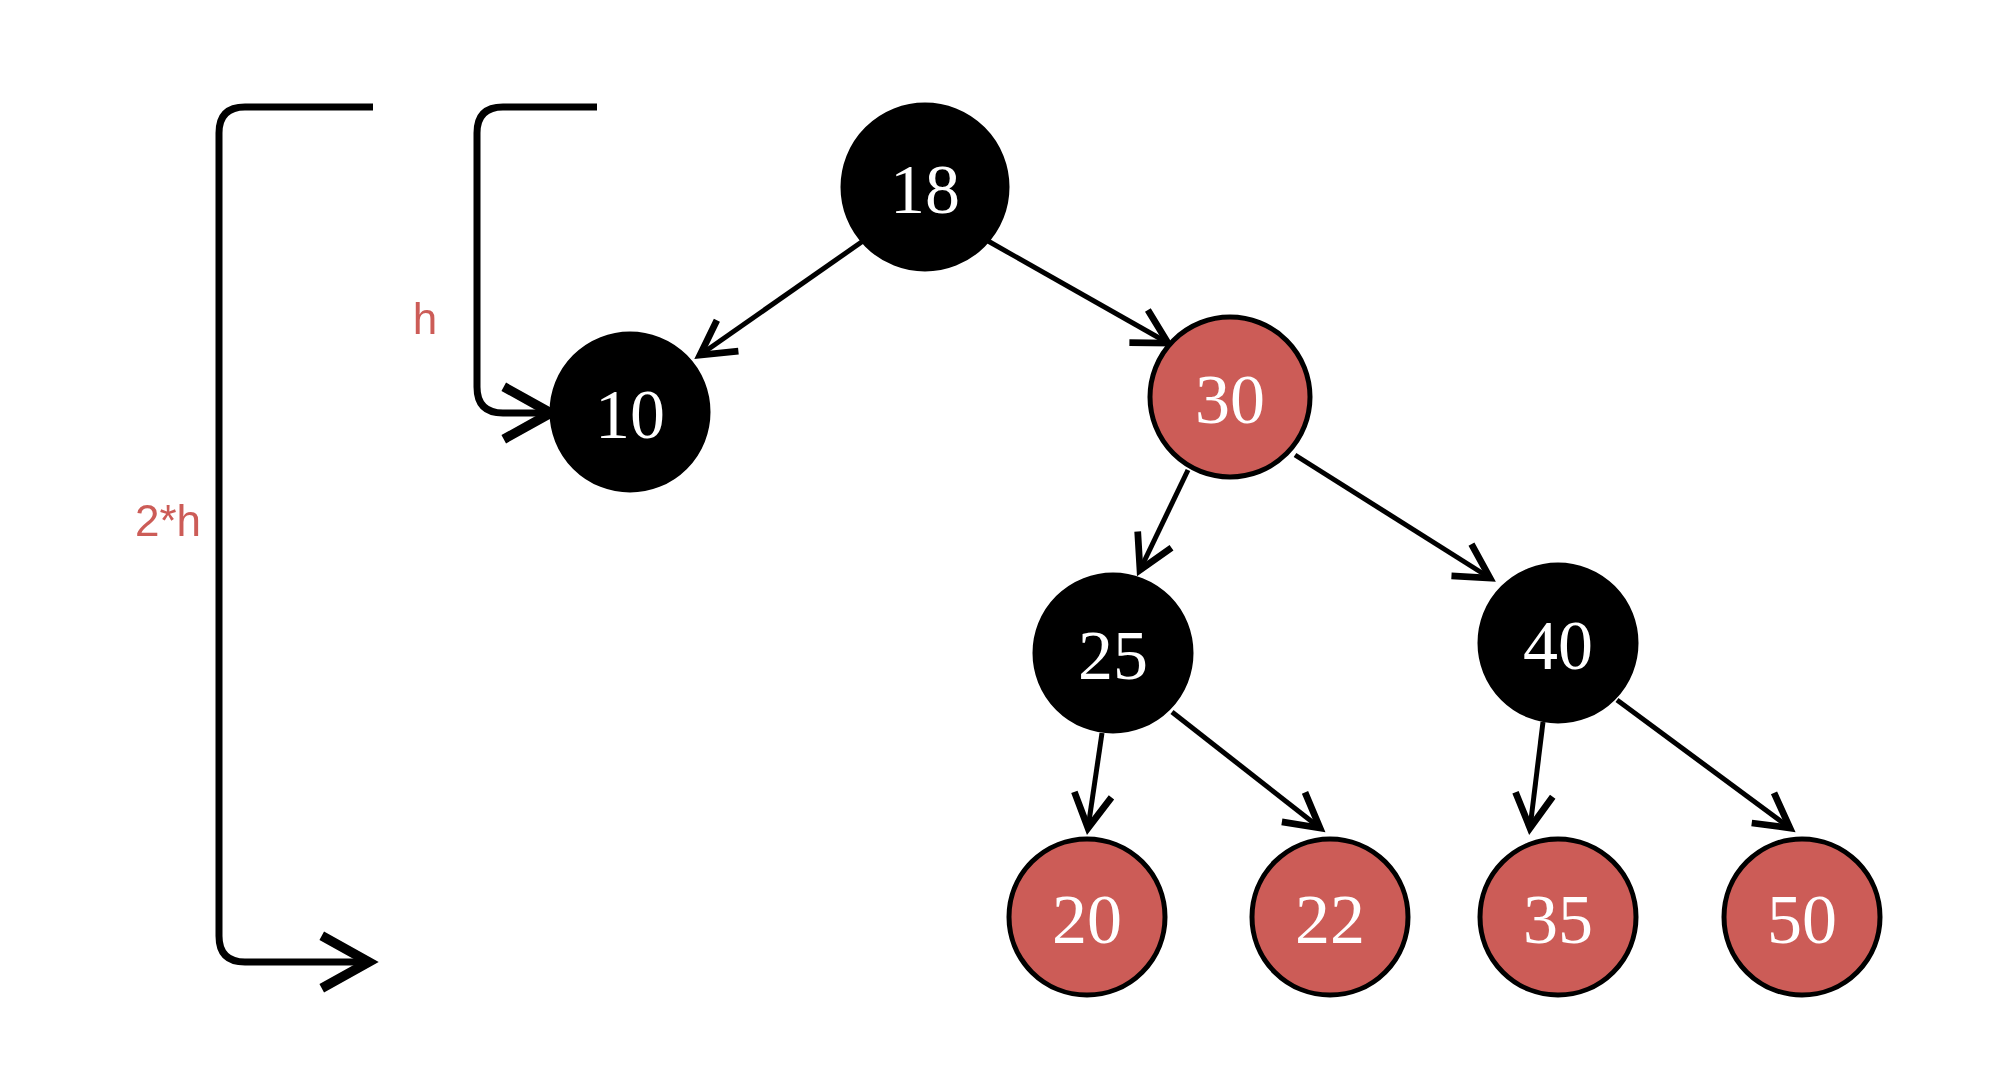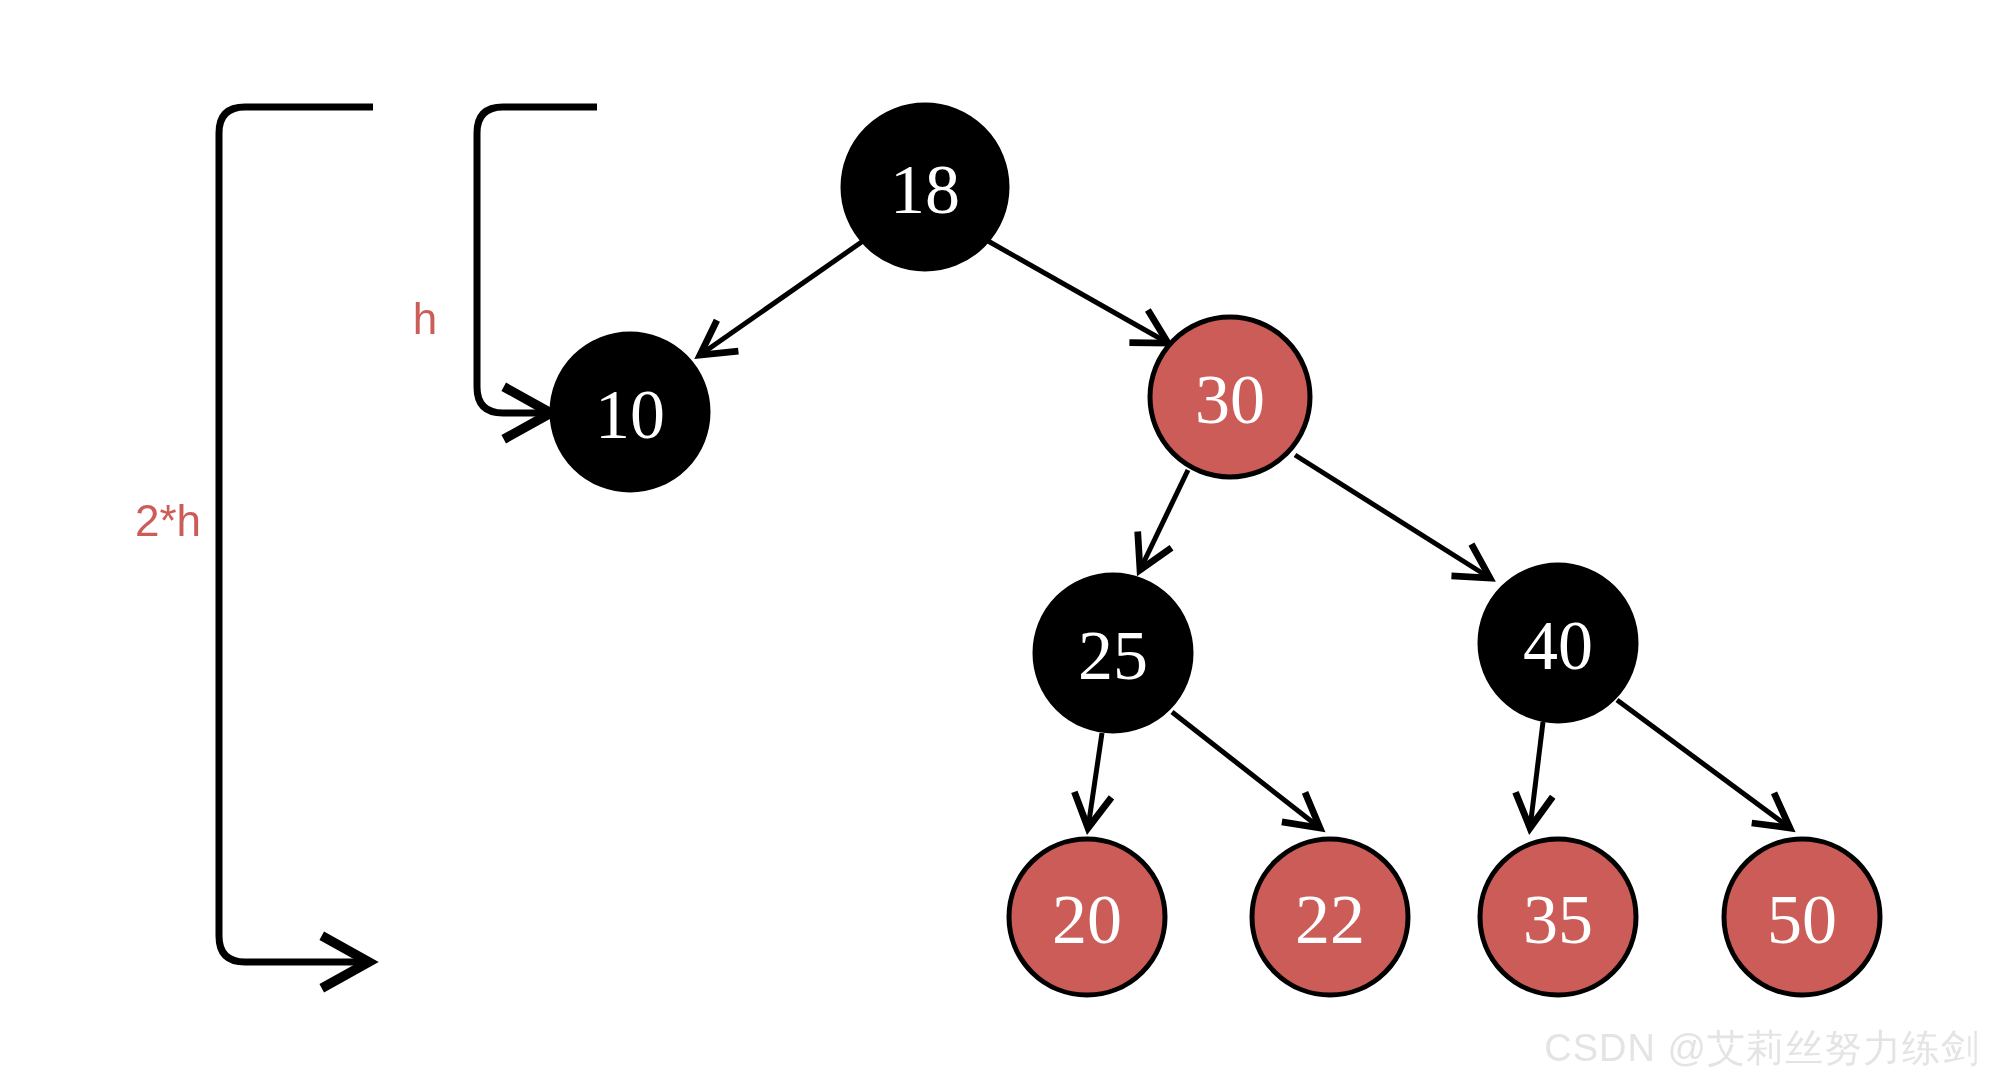--- a/index.html
+++ b/index.html
@@ -130,15 +130,14 @@
           <path d="M 373 107 L 245 107 Q 219 107 219 133 L 219 936 Q 219 962 245 962 L 369 962" class="bracket-path" stroke="#000000" marker-end="url(#arrow-open)"></path>
           <text x="168" y="520" class="bracket-label" fill="#cc5c57">2*h</text>
         </g>
         <g>
           <path d="M 597 107 L 503 107 Q 477 107 477 133 L 477 387 Q 477 413 503 413 L 551 413" class="bracket-path" stroke="#000000" marker-end="url(#arrow-open)"></path>
           <text x="425" y="318" class="bracket-label" fill="#cc5c57">h</text>
         </g>
       </g>
   </svg>
 
-  <div class="watermark">CSDN @艾莉丝努力练剑</div>
 
 </div>
 
 </body></html>

